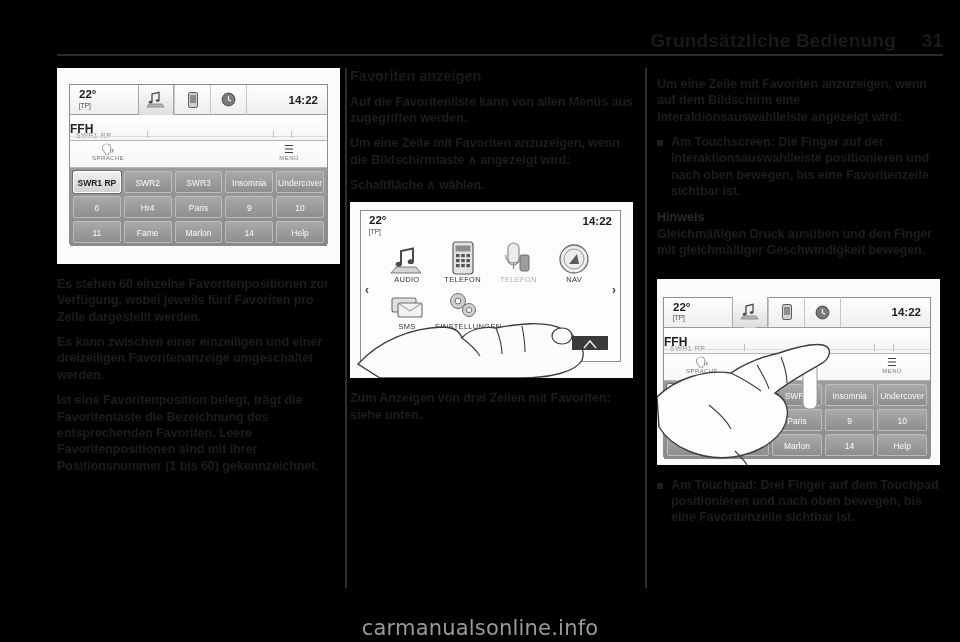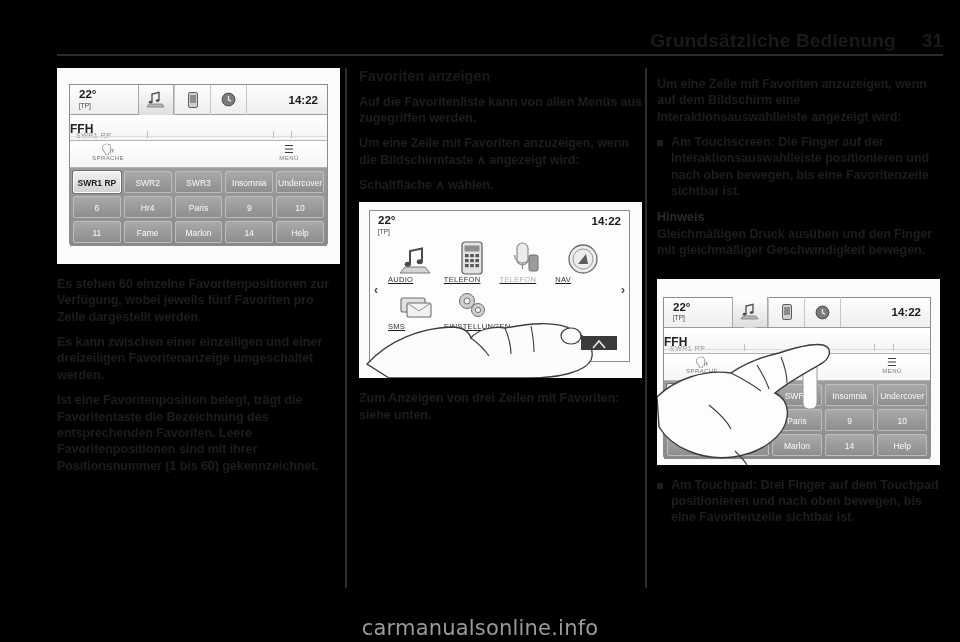--- a/index.html
+++ b/index.html
@@ -28,21 +28,21 @@
     margin-left:26px;
   }
   .rule {
     position:absolute; left:57px; top:54px; width:886px; height:2px;
     background:#2b2b2b;
   }
 
   
   .col { position:absolute; top:68px; color:#1d1d1d; }
   #col-left  { left:57px;  width:283px; }
-  #col-mid   { left:359px; width:283px; }
+  #col-mid   { left:350px; width:283px; }
   #col-right { left:657px; width:283px; }
 
   .divider { position:absolute; width:2px; background:#2e2e2e; }
   #div1 { left:345px; top:68px;  height:520px; }
   #div2 { left:645px; top:68px;  height:520px; }
 
   .h2 {
     font-size:14.5px; font-weight:bold; color:#1a1a1a;
     margin:0 0 2px 0; line-height:1.22;
   }
@@ -161,21 +161,21 @@
   #ivi2 {
     position:absolute; left:10px; top:8px; width:261px; height:152px;
     border:1px solid #8d8d8d; background:#fdfdfd;
   }
   .home-status { display:flex; height:26px; align-items:flex-start; padding:4px 8px 0 8px;}
   .home-status .t1 { font-size:11.5px; font-weight:bold; color:#1a1a1a; line-height:1; }
   .home-status .t2 { font-size:6.5px; color:#3a3a3a; line-height:1.6; }
   .home-status .time { margin-left:auto; font-size:11.5px; font-weight:bold; color:#1a1a1a; }
   .home-grid { position:relative; padding:0 18px; }
   .home-row { display:flex; }
-  .home-item { width:56px; text-align:left;text-decoration:underline; }
+  .home-item { width:56px; text-align:center; }
   .home-item .ic { height:38px; display:flex; align-items:flex-end; justify-content:center; }
   .home-item .lb { font-size:7.5px; color:#333; letter-spacing:0.3px; }
   .home-item.dim .lb { color:#aeaeae; }
   .arrow-l, .arrow-r {
     position:absolute; top:46px; font-size:12px; color:#444; font-weight:bold;
   }
   .arrow-l { left:4px; } .arrow-r { right:4px; }
 
   .hand { position:absolute; pointer-events:none; }
 

